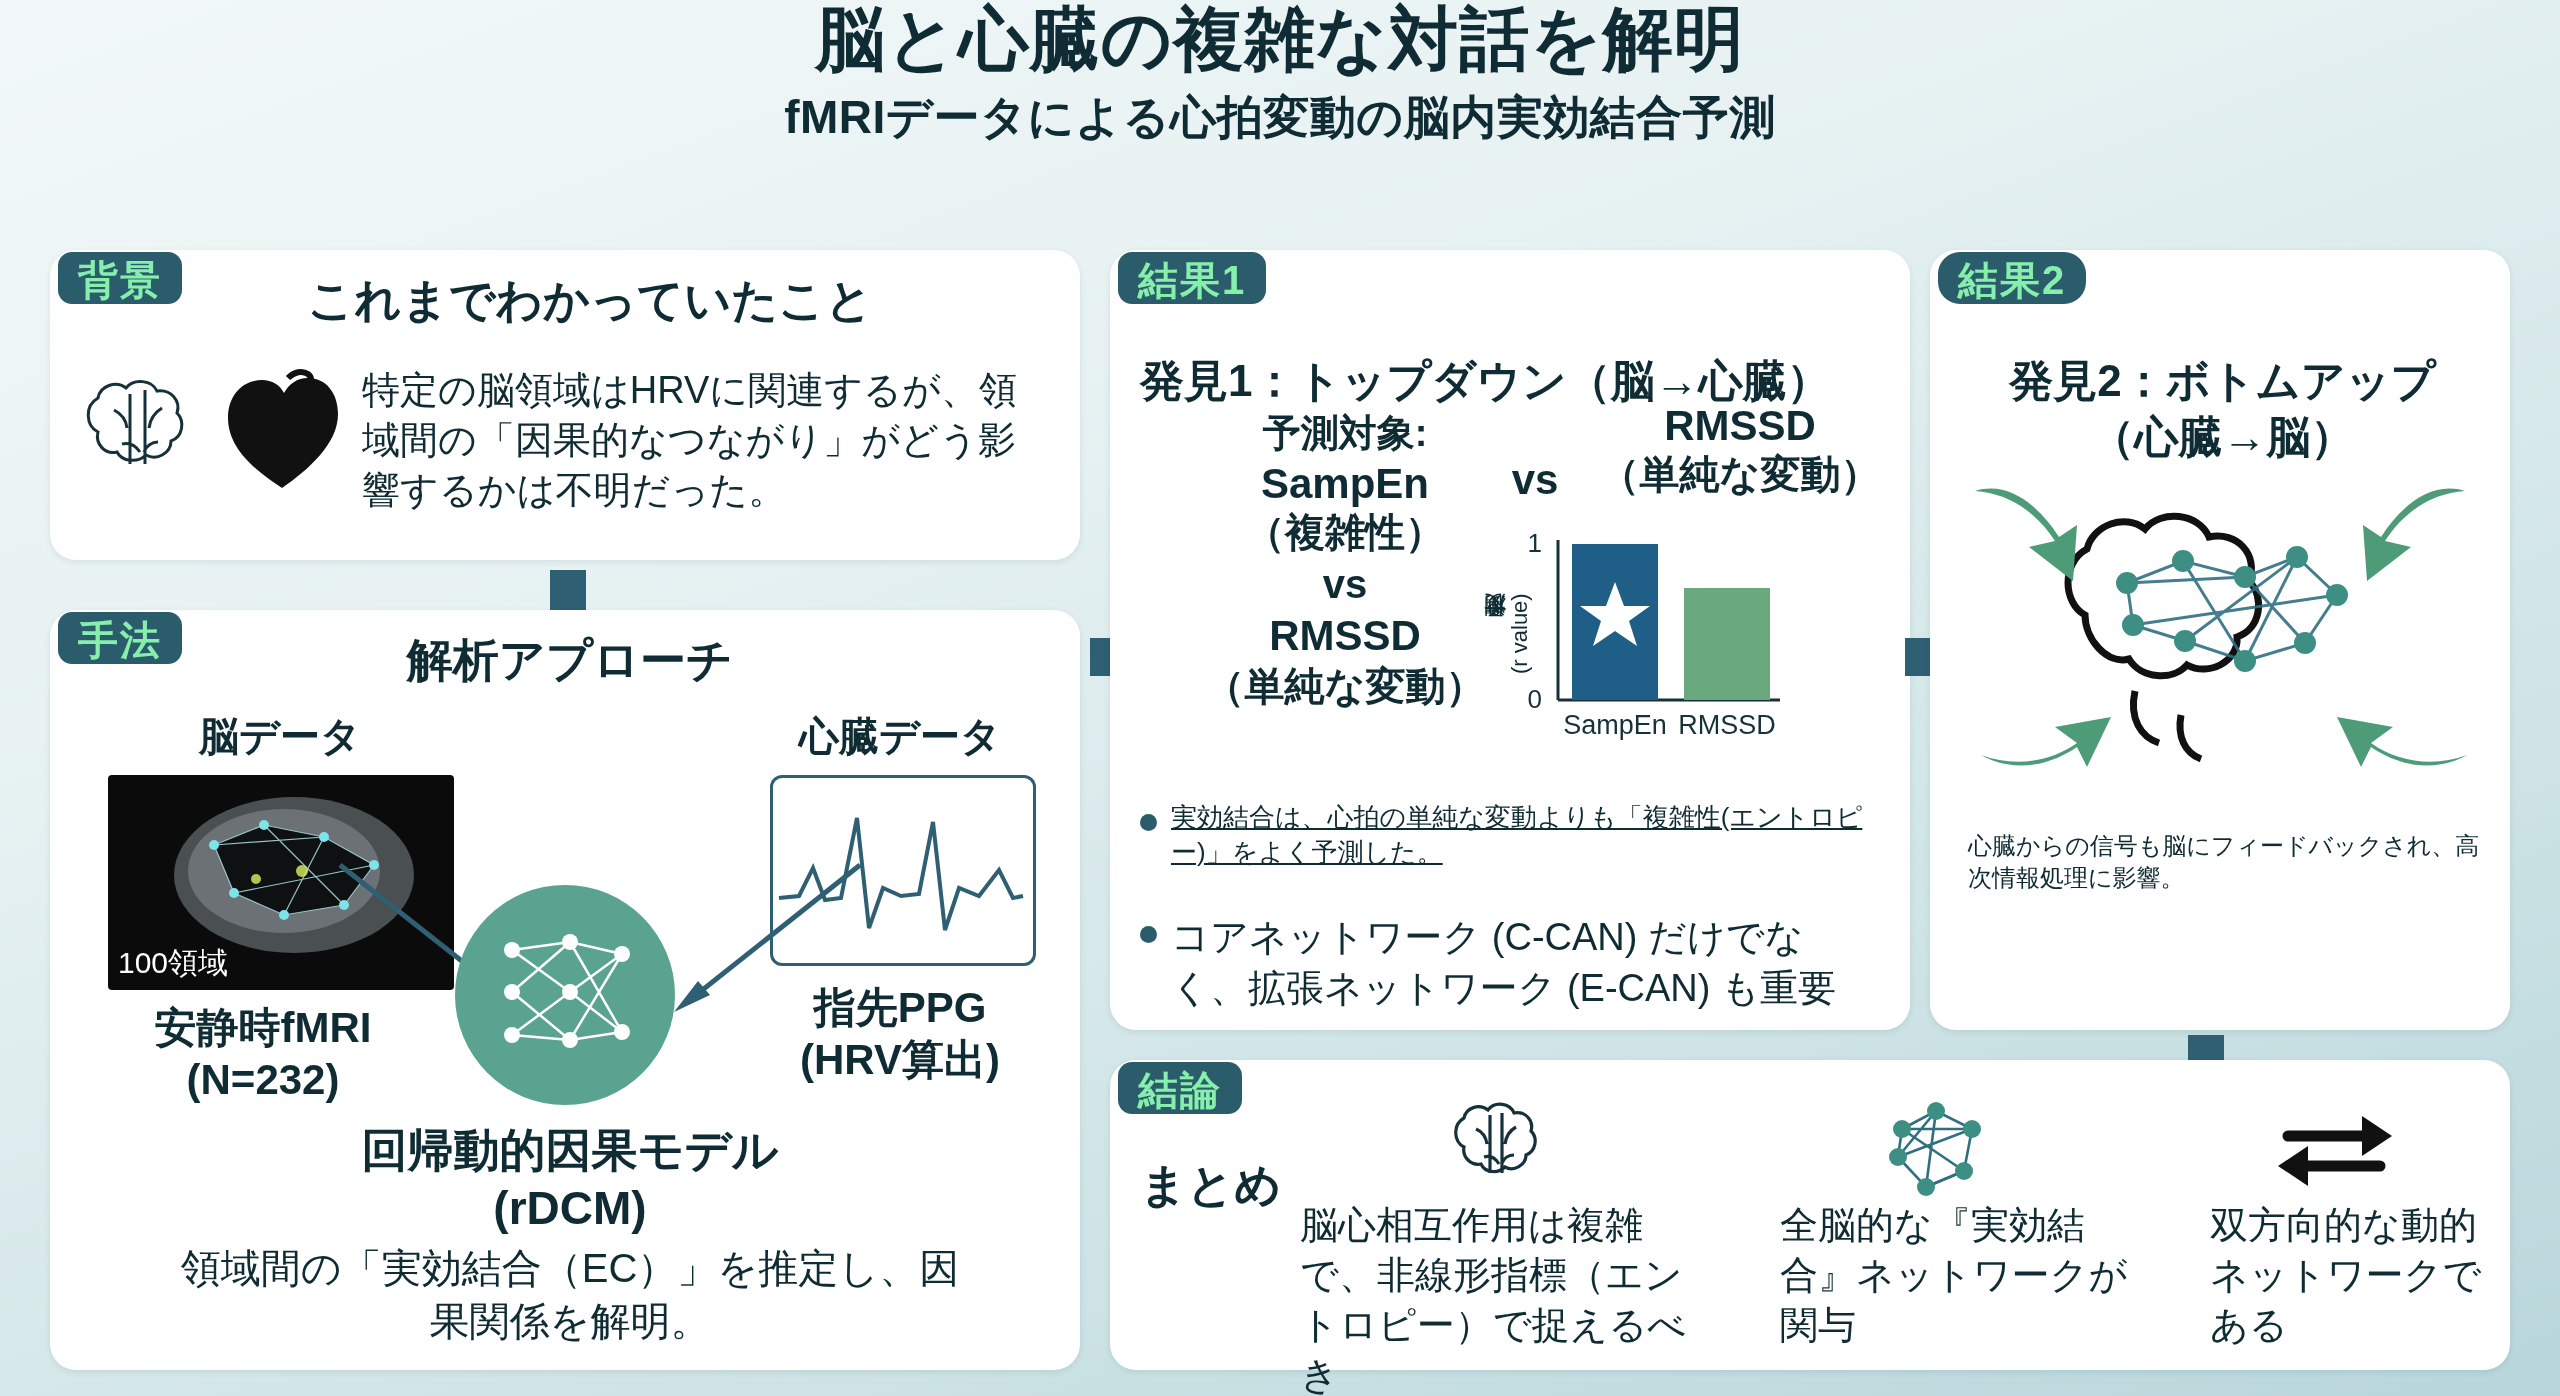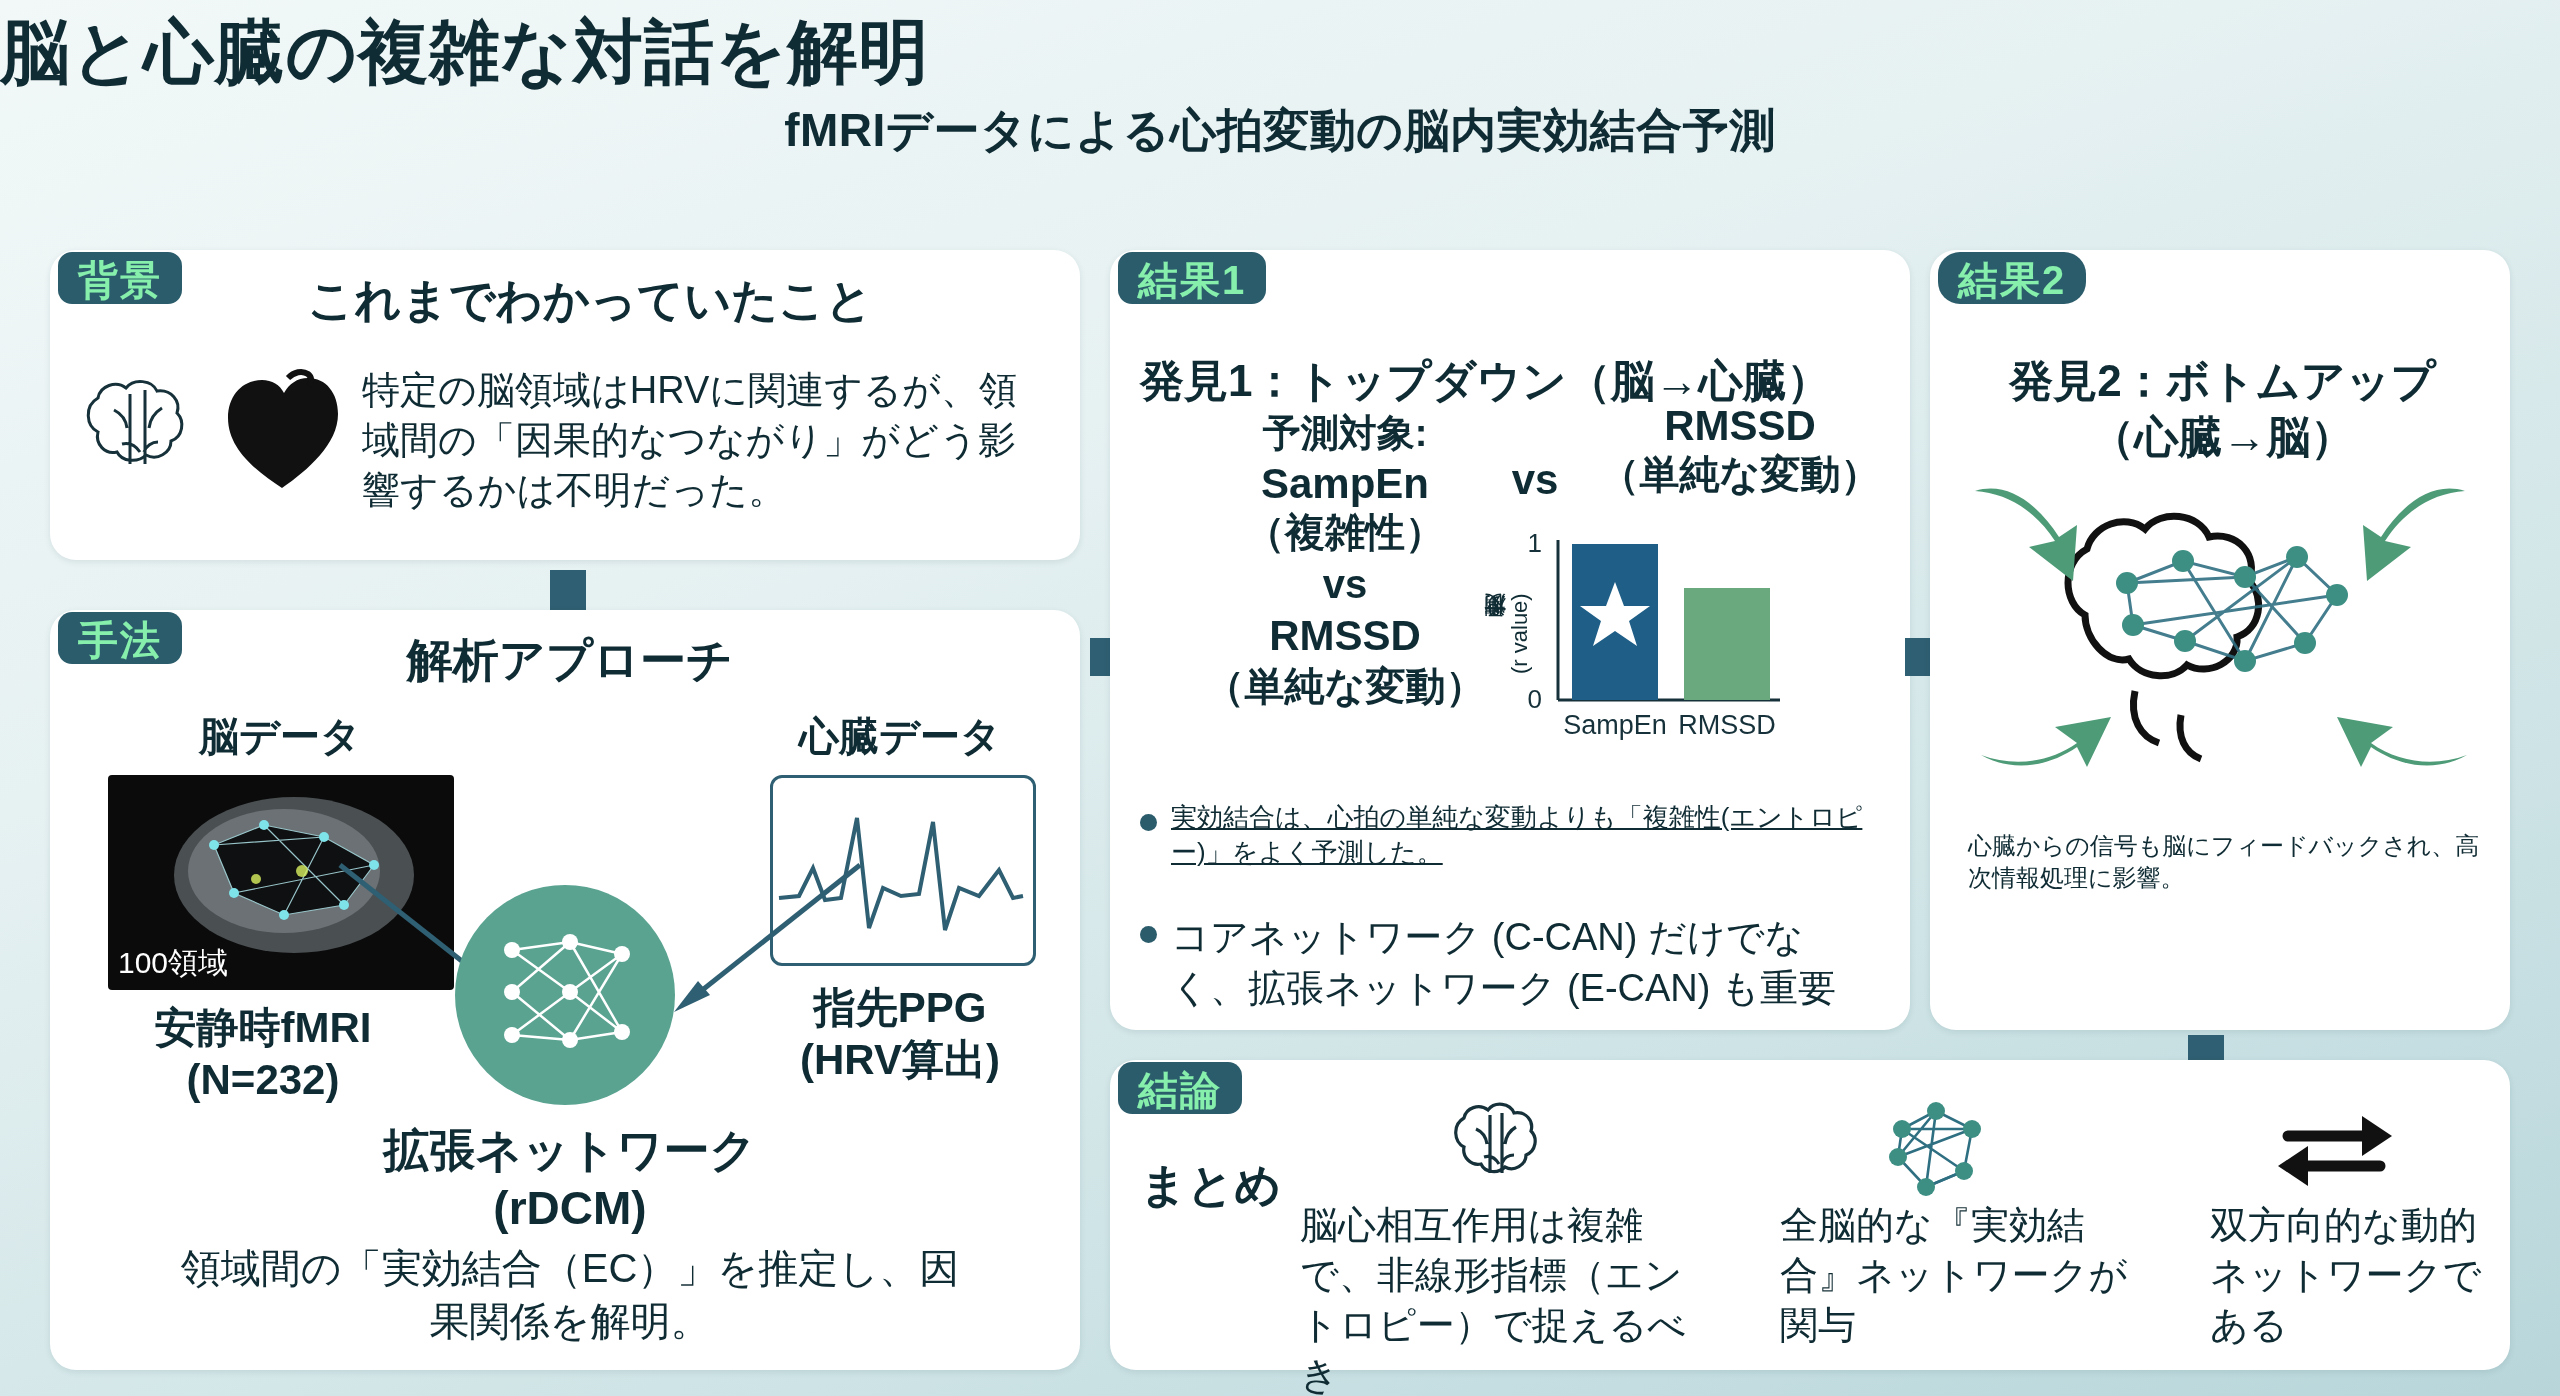--- a/index.html
+++ b/index.html
@@ -5,25 +5,25 @@
   html,body{margin:0;padding:0;}
   body{
     width:2560px;height:1396px;
     background:linear-gradient(160deg,#f2f8f8 0%,#e6f1f2 35%,#cfe4e6 70%,#b8d6da 100%);
     font-family:"Liberation Sans","DejaVu Sans",sans-serif;
     color:#0f2b33;
     overflow:hidden;
     position:relative;
   }
   .title{
-    text-align:left;
+    text-align:center;
     font-size:70px;
     font-weight:bold;
     letter-spacing:1px;
-    padding-top:16px;
+    padding-top:3px;
     line-height:1.05;
   }
   .subtitle{
     text-align:center;
     font-size:46px;
     font-weight:bold;
     margin-top:10px;
     letter-spacing:0.5px;
   }
   .canvas{position:absolute;left:0;top:0;width:2560px;height:1396px;}
@@ -172,21 +172,21 @@
           <circle cx="62" cy="155" r="8"></circle>
         <circle cx="120" cy="62" r="8"></circle>
           <circle cx="120" cy="112" r="8"></circle>
           <circle cx="120" cy="160" r="8"></circle>
         <circle cx="172" cy="74" r="8"></circle>
           <circle cx="172" cy="152" r="8"></circle>
       </g>
     </svg>
   </div>
 
-  <div class="txt h-center bold" style="left:230px;top:1120px;width:680px;font-size:46px;">拡張ネットワーク</div>
+  <div class="txt h-center bold" style="left:230px;top:1120px;width:680px;font-size:46px;">回帰動的因果モデル</div>
   <div class="txt h-center bold" style="left:230px;top:1178px;width:680px;font-size:46px;">(rDCM)</div>
   <div class="txt h-center" style="left:180px;top:1242px;width:780px;font-size:40px;">領域間の「実効結合（EC）」を推定し、因果関係を解明。</div>
 
   <div style="position:absolute;left:1090px;top:610px;">
     <svg width="100" height="94" viewBox="0 0 100 94">
       <polygon class="arrow-blue" points="0,28 52,28 52,6 96,47 52,88 52,66 0,66"></polygon>
     </svg>
   </div>
 
   <div class="card" style="left:1110px;top:250px;width:800px;height:780px;"></div>

